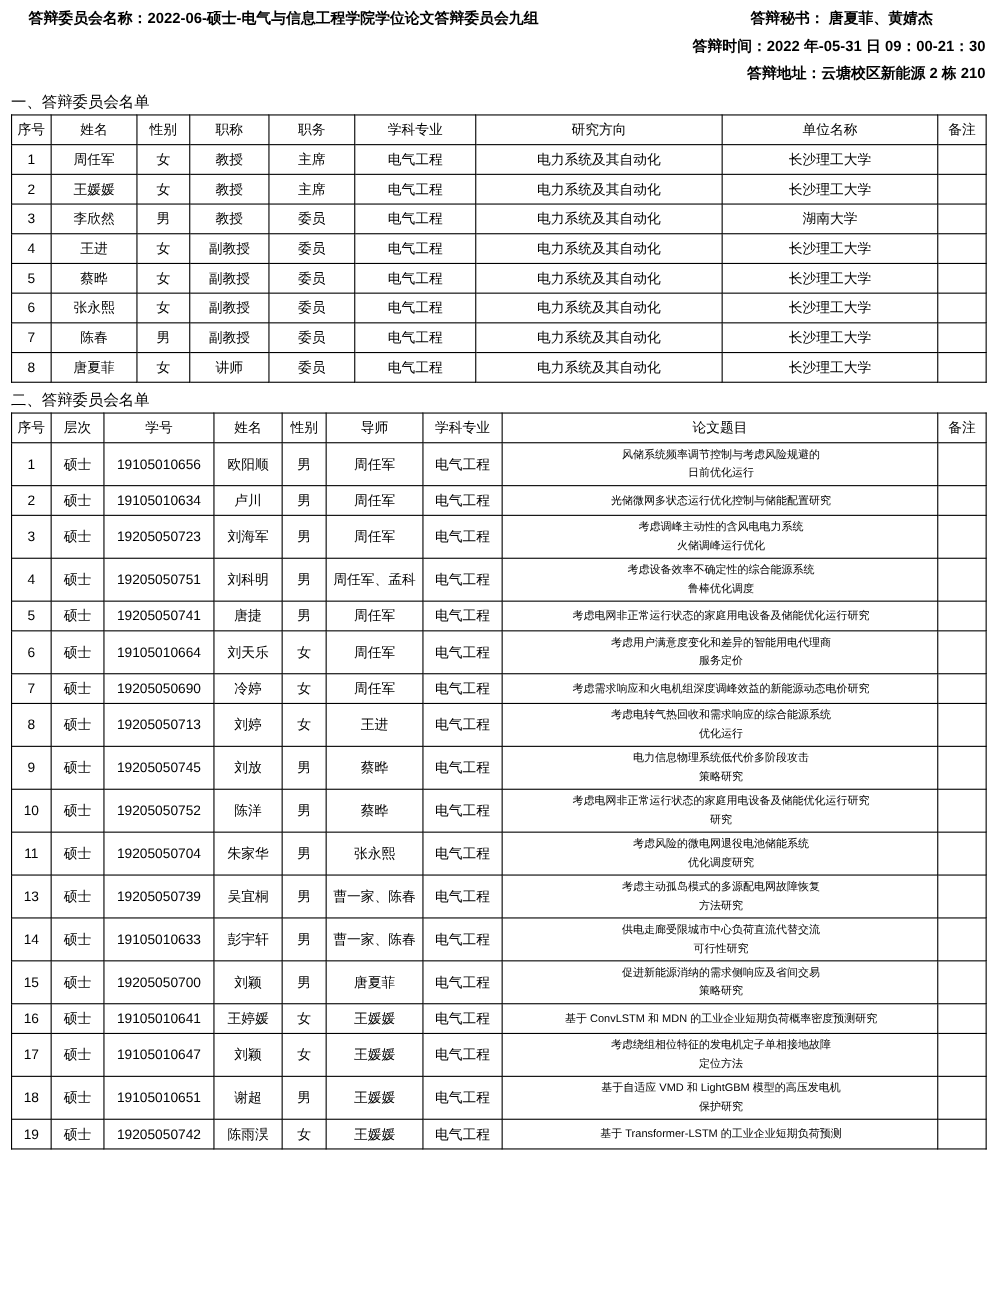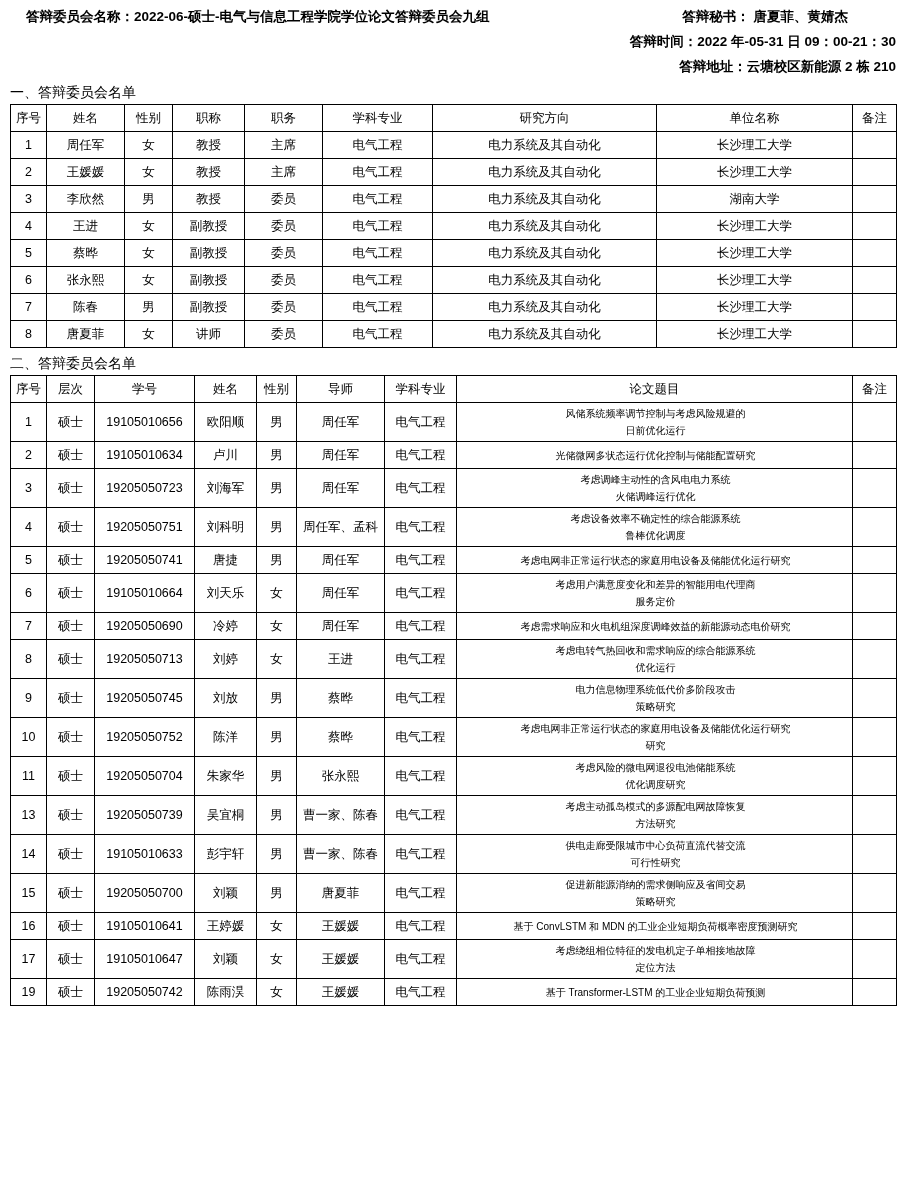--- a/index.html
+++ b/index.html
@@ -443,20 +443,32 @@
         <td>19105010647</td>
         <td>刘颖</td>
         <td>女</td>
         <td>王媛媛</td>
         <td>电气工程</td>
         <td class="title-cell">考虑绕组相位特征的发电机定子单相接地故障
 定位方法</td>
         <td></td>
       </tr>
       <tr>
+        <td>18</td>
+        <td>硕士</td>
+        <td>19105010651</td>
+        <td>谢超</td>
+        <td>男</td>
+        <td>王媛媛</td>
+        <td>电气工程</td>
+        <td class="title-cell">基于自适应 VMD 和 LightGBM 模型的高压发电机
+保护研究</td>
+        <td></td>
+      </tr>
+      <tr>
         <td>19</td>
         <td>硕士</td>
         <td>19205050742</td>
         <td>陈雨淏</td>
         <td>女</td>
         <td>王媛媛</td>
         <td>电气工程</td>
         <td class="title-cell">基于 Transformer-LSTM 的工业企业短期负荷预测</td>
         <td></td>
       </tr>

